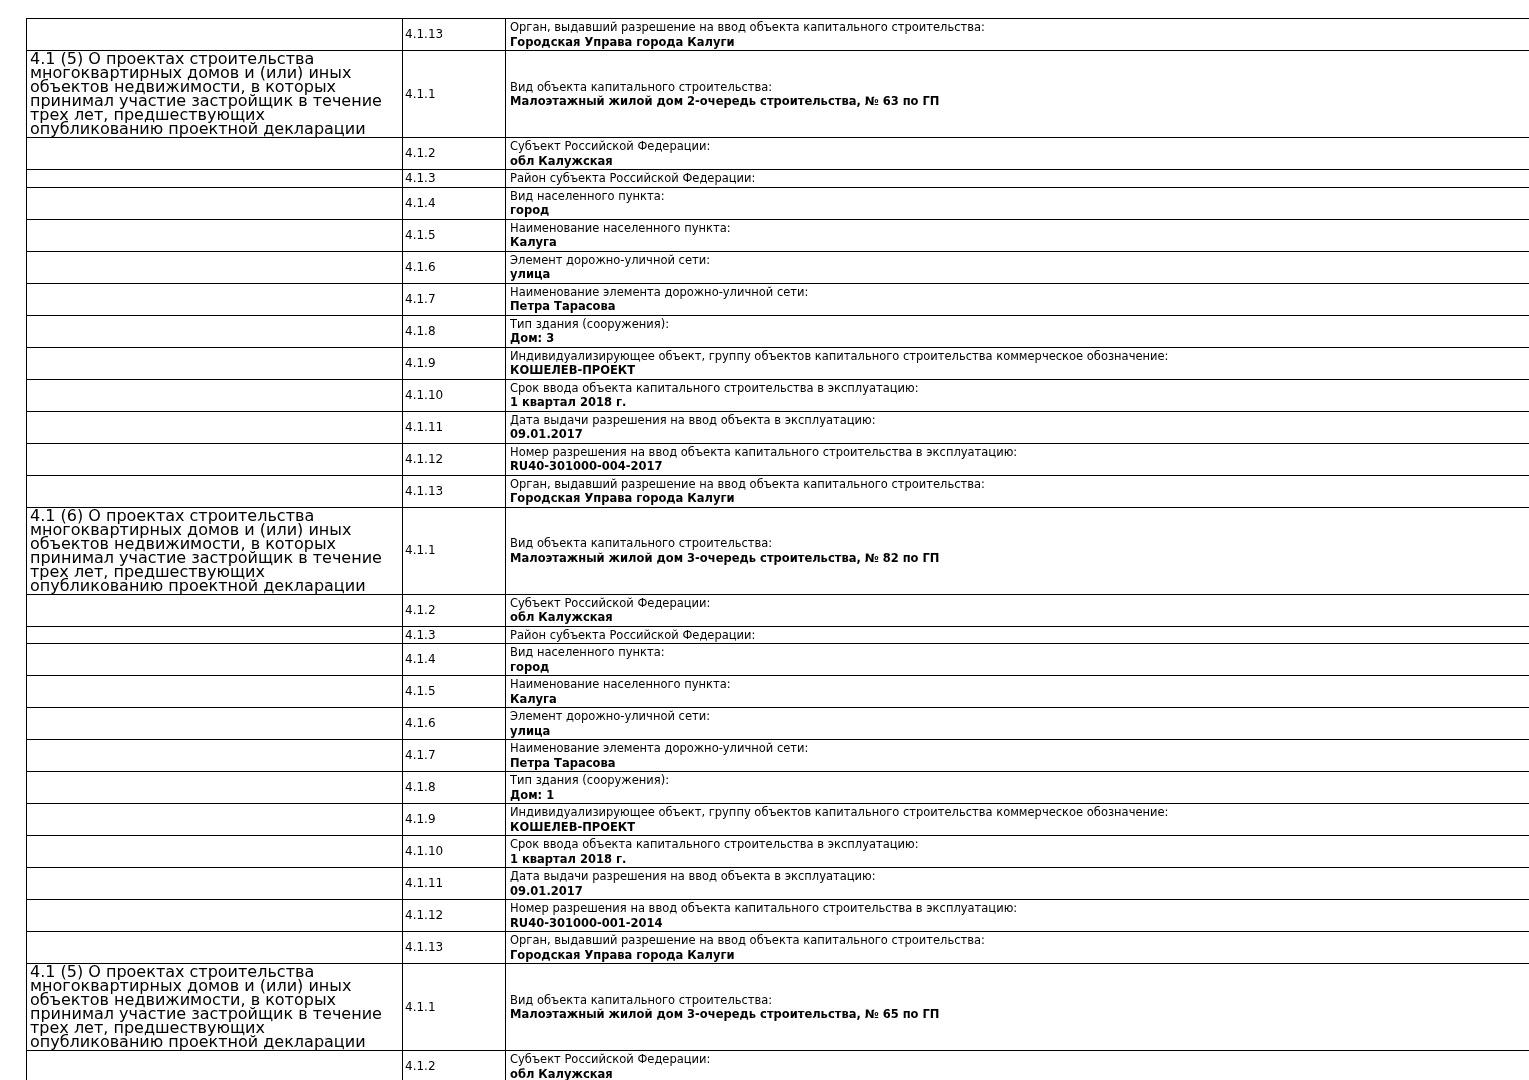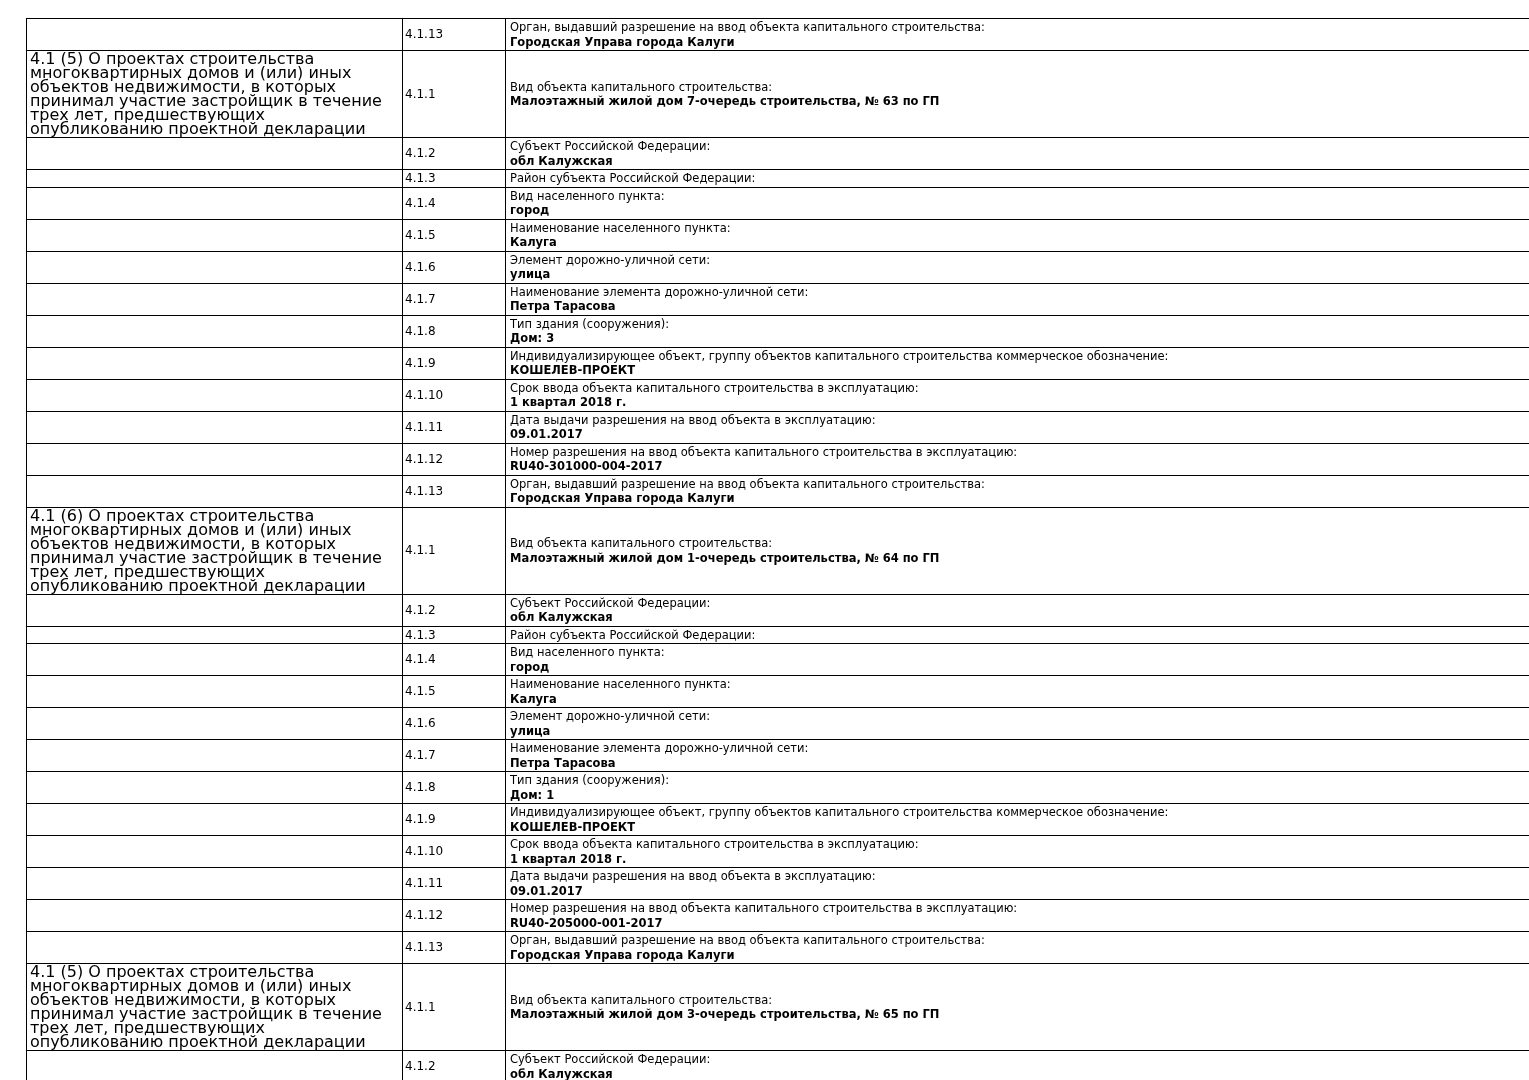--- a/index.html
+++ b/index.html
@@ -48,21 +48,21 @@
           <td class="col-content">
             <span class="label">Орган, выдавший разрешение на ввод объекта капитального строительства:</span>
             <span class="value-line"><span class="value">Городская Управа города Калуги</span></span>
           </td>
         </tr>
         <tr class="section-first">
           <td class="col-desc">4.1 (5) О проектах строительства многоквартирных домов и (или) иных объектов недвижимости, в которых принимал участие застройщик в течение трех лет, предшествующих опубликованию проектной декларации</td>
           <td class="col-code">4.1.1</td>
           <td class="col-content">
             <span class="label">Вид объекта капитального строительства:</span>
-            <span class="value-line"><span class="value">Малоэтажный жилой дом 7-очередь строительства, № 63 по ГП</span></span>
+            <span class="value-line"><span class="value">Малоэтажный жилой дом 2-очередь строительства, № 63 по ГП</span></span>
           </td>
         </tr>
         <tr>
           <td class="col-desc"></td>
           <td class="col-code">4.1.2</td>
           <td class="col-content">
             <span class="label">Субъект Российской Федерации:</span>
             <span class="value-line"><span class="value">обл Калужская</span></span>
           </td>
         </tr>
@@ -151,21 +151,21 @@
           <td class="col-content">
             <span class="label">Орган, выдавший разрешение на ввод объекта капитального строительства:</span>
             <span class="value-line"><span class="value">Городская Управа города Калуги</span></span>
           </td>
         </tr>
         <tr class="section-first">
           <td class="col-desc">4.1 (6) О проектах строительства многоквартирных домов и (или) иных объектов недвижимости, в которых принимал участие застройщик в течение трех лет, предшествующих опубликованию проектной декларации</td>
           <td class="col-code">4.1.1</td>
           <td class="col-content">
             <span class="label">Вид объекта капитального строительства:</span>
-            <span class="value-line"><span class="value">Малоэтажный жилой дом 1-очередь строительства, № 64 по ГП</span></span>
+            <span class="value-line"><span class="value">Малоэтажный жилой дом 3-очередь строительства, № 82 по ГП</span></span>
           </td>
         </tr>
         <tr>
           <td class="col-desc"></td>
           <td class="col-code">4.1.2</td>
           <td class="col-content">
             <span class="label">Субъект Российской Федерации:</span>
             <span class="value-line"><span class="value">обл Калужская</span></span>
           </td>
         </tr>
@@ -238,21 +238,21 @@
           <td class="col-content">
             <span class="label">Дата выдачи разрешения на ввод объекта в эксплуатацию:</span>
             <span class="value-line"><span class="value">09.01.2017</span></span>
           </td>
         </tr>
         <tr>
           <td class="col-desc"></td>
           <td class="col-code">4.1.12</td>
           <td class="col-content">
             <span class="label">Номер разрешения на ввод объекта капитального строительства в эксплуатацию:</span>
-            <span class="value-line"><span class="value">RU40-205000-001-2017</span></span>
+            <span class="value-line"><span class="value">RU40-301000-001-2014</span></span>
           </td>
         </tr>
         <tr>
           <td class="col-desc"></td>
           <td class="col-code">4.1.13</td>
           <td class="col-content">
             <span class="label">Орган, выдавший разрешение на ввод объекта капитального строительства:</span>
             <span class="value-line"><span class="value">Городская Управа города Калуги</span></span>
           </td>
         </tr>

